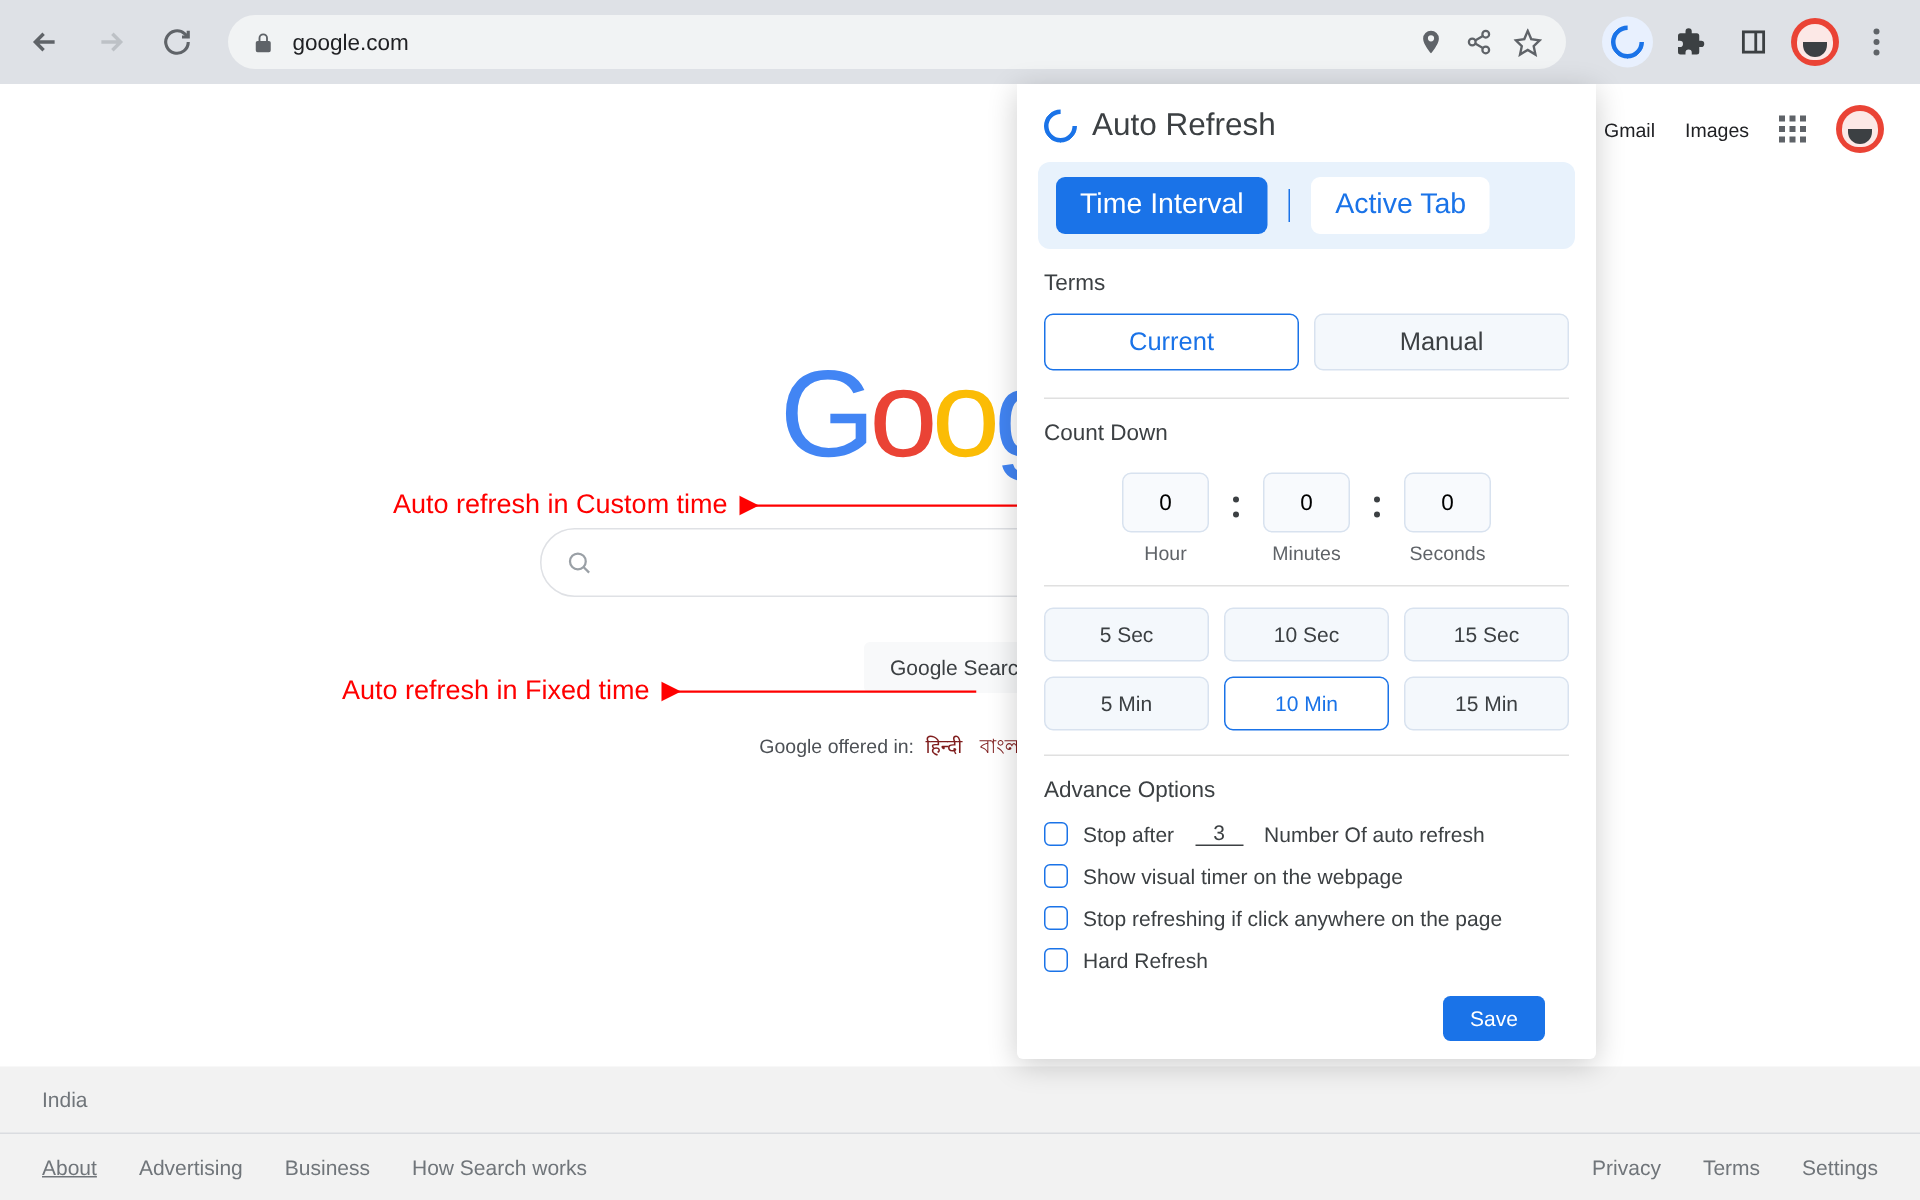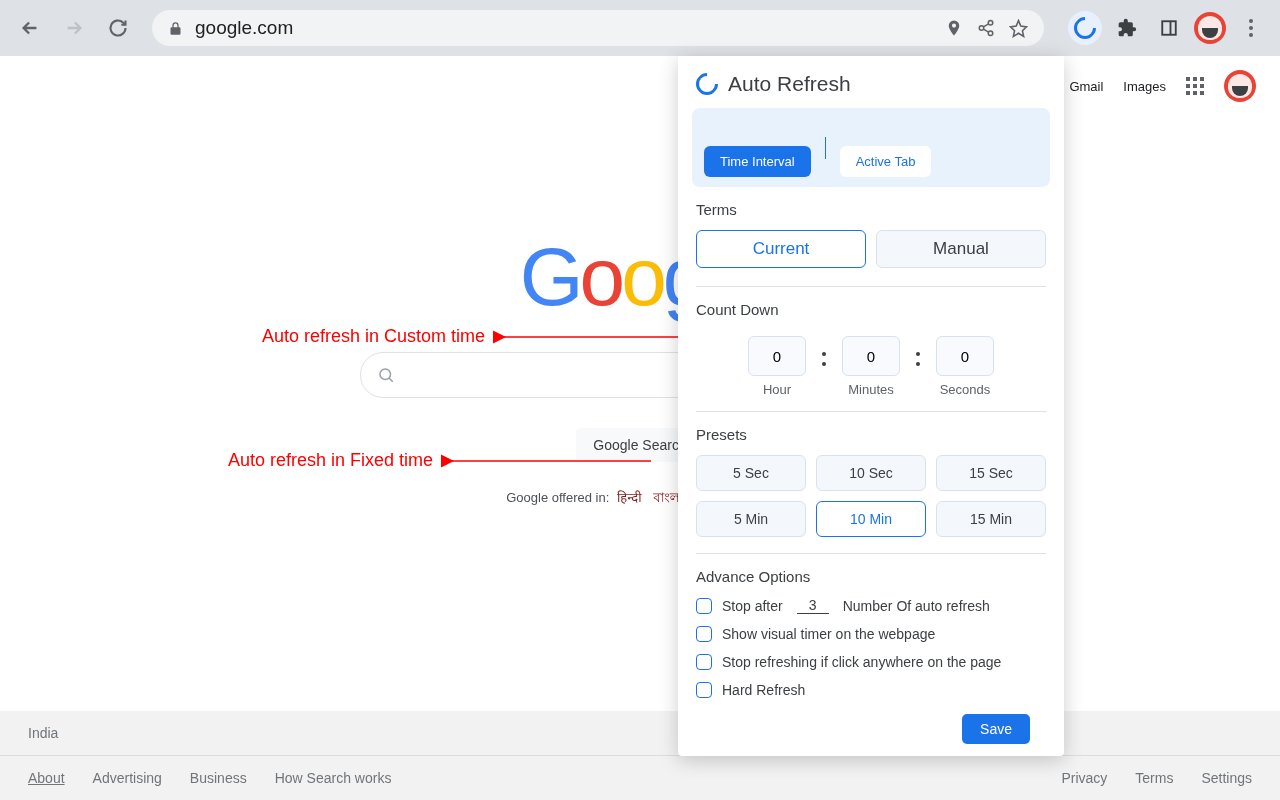--- a/index.html
+++ b/index.html
@@ -3,21 +3,21 @@
 <meta charset="utf-8">
 <style>
   * { box-sizing: border-box; margin: 0; padding: 0; font-family: Arial, sans-serif; }
   body { width: 1280px; height: 800px; overflow: hidden; background: #fff; position: relative; }
 
   
   .browser-bar { height: 56px; background: #dee1e6; display: flex; align-items: center; padding: 0 12px; gap: 8px; }
   .nav-btn { width: 36px; height: 36px; display: flex; align-items: center; justify-content: center; border-radius: 50%; cursor: pointer; color: #5f6368; }
   .nav-btn.disabled { color: #bdc1c6; }
   .url-bar { flex: 1; height: 36px; background: #f1f3f4; border-radius: 18px; display: flex; align-items: center; padding: 0 16px; gap: 12px; margin: 0 8px; }
-  .url-text { color: #202124; font-size: 19px; }
+  .url-text { color: #202124; font-size: 15px; }
   .url-actions { display: flex; gap: 14px; align-items: center; color: #5f6368; }
   .ext-group { display: flex; gap: 8px; align-items: center; margin-left: 8px; }
   .ext-icon { width: 34px; height: 34px; border-radius: 50%; display: flex; align-items: center; justify-content: center; }
   .ext-icon.active { background: #e8f0fe; }
   .refresh-circle { width: 22px; height: 22px; border: 3px solid #1a73e8; border-radius: 50%; border-top-color: transparent; transform: rotate(45deg); }
   .avatar { width: 32px; height: 32px; border-radius: 50%; background: #ea4335; display: flex; align-items: center; justify-content: center; overflow: hidden; }
   .avatar-inner { width: 24px; height: 24px; background: #fce8e6; border-radius: 50% 50% 45% 45%; position: relative; }
   .avatar-inner::before { content: ''; position: absolute; bottom: 2px; left: 4px; right: 4px; height: 10px; background: #3c4043; border-radius: 0 0 8px 8px; }
   .menu-dots { display: flex; flex-direction: column; gap: 3px; }
   .menu-dots span { width: 4px; height: 4px; background: #5f6368; border-radius: 50%; }
@@ -47,21 +47,21 @@
   
   .annot { position: absolute; display: flex; align-items: center; color: #ff0000; font-size: 18px; font-weight: 500; }
   .annot svg { flex-shrink: 0; }
 
   
   .popup { position: absolute; top: 56px; left: 678px; width: 386px; background: #fff; box-shadow: 0 4px 20px rgba(0,0,0,0.2); border-radius: 0 0 4px 4px; padding-bottom: 12px; }
   .popup-header { display: flex; align-items: center; gap: 10px; padding: 16px 18px 12px; }
   .popup-header .refresh-circle { width: 22px; height: 22px; }
   .popup-title { font-size: 21px; color: #3c4043; font-weight: 400; }
   .tab-bar { background: #e8f2fc; margin: 0 14px; border-radius: 8px; padding: 10px 12px; display: flex; align-items: center; gap: 14px; }
-  .tab-pill { padding: 8px 16px; border-radius: 6px; font-size: 13px; cursor: pointer; margin-top: 28px; }
+  .tab-pill { padding: 8px 16px; border-radius: 6px; font-size: 19px; cursor: pointer; }
   .tab-pill.active { background: #1a73e8; color: #fff; }
   .tab-pill.inactive { background: #fff; color: #1a73e8; }
   .tab-sep { width: 1px; height: 22px; background: #1a73e8; }
   .section { padding: 14px 18px 0; }
   .section-title { font-size: 15px; color: #3c4043; margin-bottom: 12px; font-weight: 400; }
   .type-group { display: flex; gap: 10px; margin-bottom: 18px; }
   .type-btn { flex: 1; padding: 8px 0; text-align: center; border-radius: 6px; font-size: 17px; cursor: pointer; }
   .type-btn.sel { border: 1.5px solid #1a73e8; color: #1a73e8; background: #fff; }
   .type-btn.unsel { border: 1px solid #d8e2ef; background: #f4f8fc; color: #3c4043; }
   .divider { height: 1px; background: #e0e0e0; margin: 0 18px; }
@@ -270,21 +270,20 @@
         </div>
       <div class="cd-unit">
         <div class="cd-box">0</div>
         <div class="cd-label">Seconds</div>
       </div>
     </div>
   </div>
   <div class="divider"></div>
 
   <div class="section">
-    <div class="section-title">Presets</div>
     <div class="presets" id="presets-container">
         <div class="preset">5 Sec</div>
         <div class="preset">10 Sec</div>
         <div class="preset">15 Sec</div>
         <div class="preset">5 Min</div>
         <div class="preset sel">10 Min</div>
         <div class="preset">15 Min</div>
       </div>
   </div>
   <div class="divider"></div>

